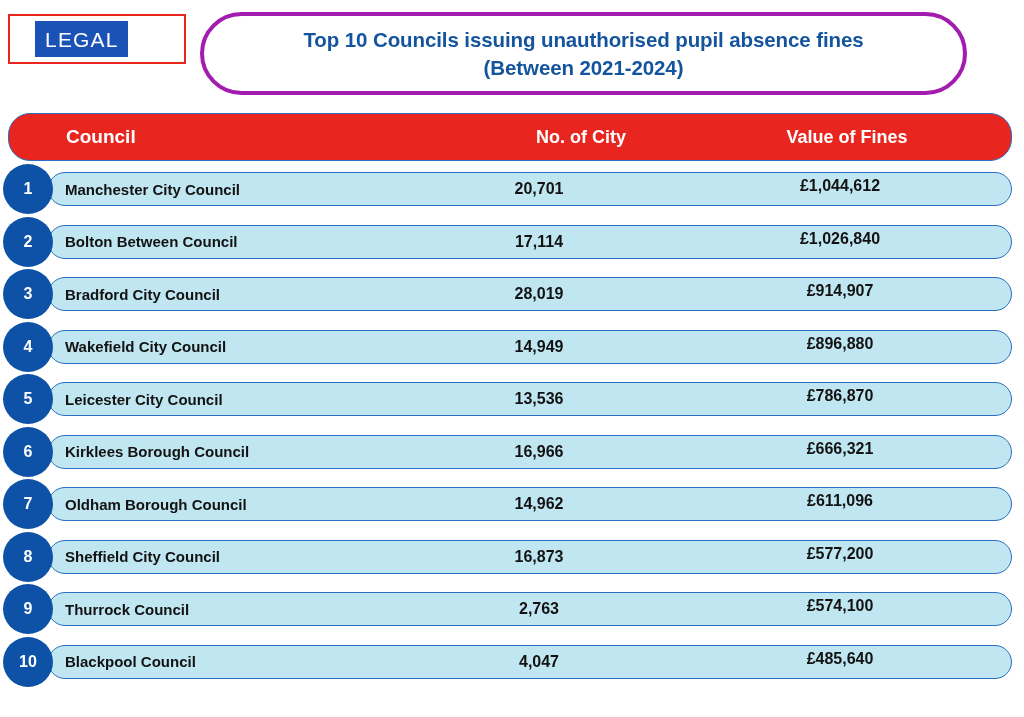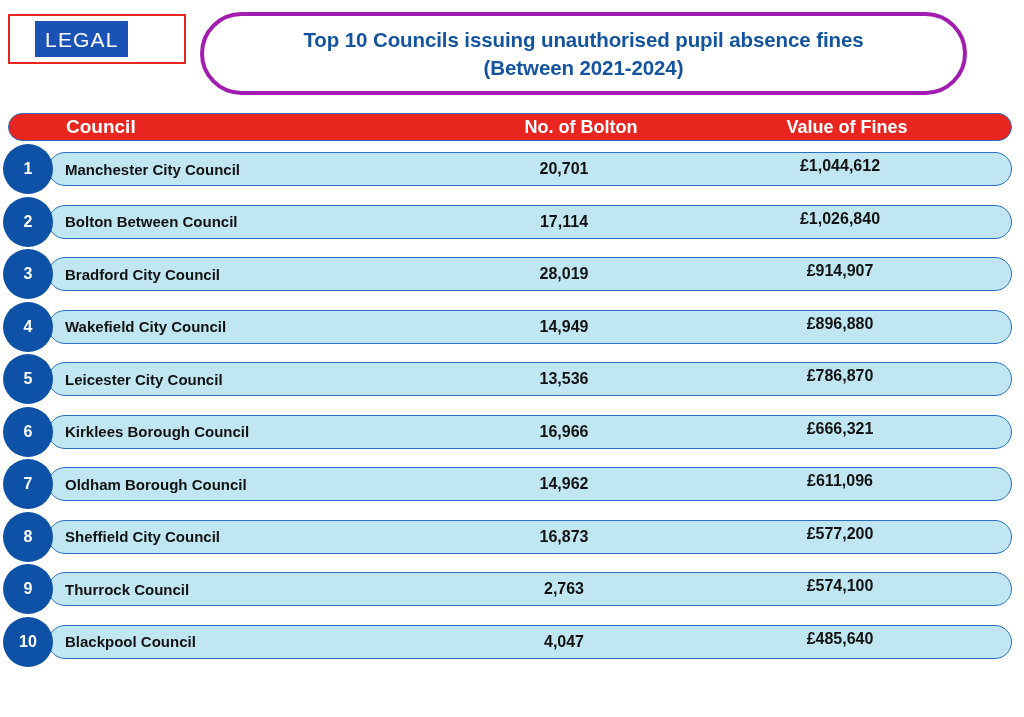--- a/index.html
+++ b/index.html
@@ -105,21 +105,21 @@
   .table {
     position: absolute;
     left: 0;
     top: 113px;
     width: 1024px;
   }
 
   .header-row {
     position: relative;
     margin: 0 12px 0 8px;
-    height: 28px;
+    height: 48px;
     background: #e8251f;
     border: 1.5px solid #2a6fc0;
     border-radius: 22px;
     box-sizing: border-box;
   }
   .header-council {
     position: absolute;
     left: 57px;
     top: 50%;
     transform: translateY(-50%);
@@ -193,21 +193,21 @@
     display: flex;
     align-items: center;
     color: #121212;
     font-size: 15px;
     font-weight: 700;
     z-index: 3;
     white-space: nowrap;
   }
   .cell-num {
     position: absolute;
-    left: 564px;
+    left: 539px;
     top: 0;
     height: 34px;
     display: flex;
     align-items: center;
     transform: translateX(-50%);
     color: #121212;
     font-size: 16px;
     font-weight: 700;
     z-index: 3;
     white-space: nowrap;
@@ -240,21 +240,21 @@
   <div class="title-text">
     <span>Top 10 Councils issuing unauthorised pupil absence fines</span>
     <span class="title-line2">(Between 2021-2024)</span>
   </div>
 </div>
 
 <div class="table">
 
   <div class="header-row">
     <span class="header-council">Council</span>
-    <span class="header-num">No. of Bolton</span>
+    <span class="header-num">No. of City</span>
     <span class="header-val">Value of Fines</span>
   </div>
 
   <div class="rows" id="rows-container">
       <div class="row">
         <div class="row-pill"></div>
         <div class="rank-circle">1</div>
         <div class="cell-council">Manchester City Council</div>
         <div class="cell-num">20,701</div>
         <div class="cell-val">£1,044,612</div>

